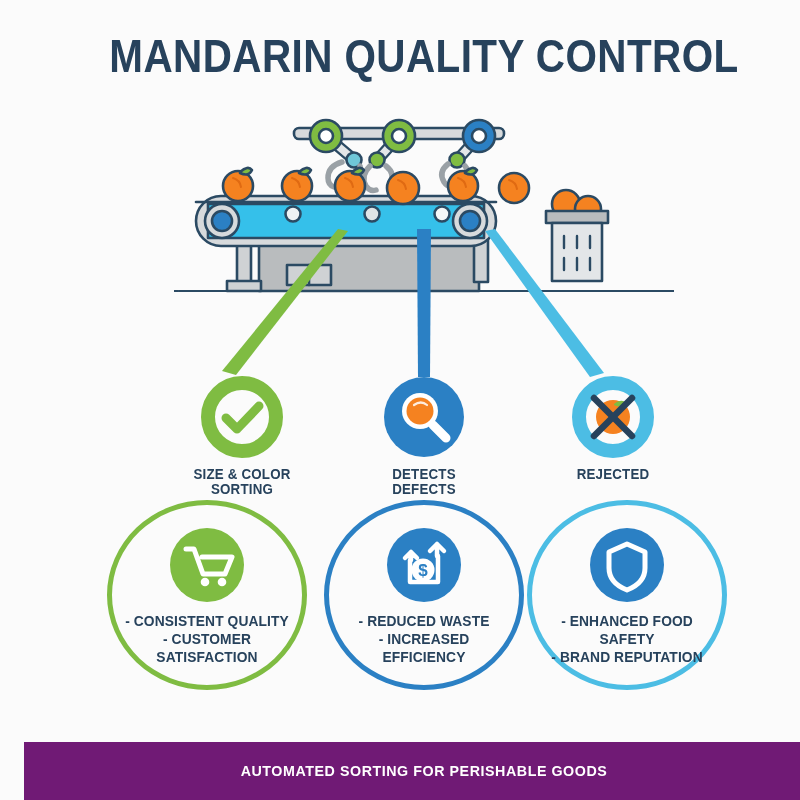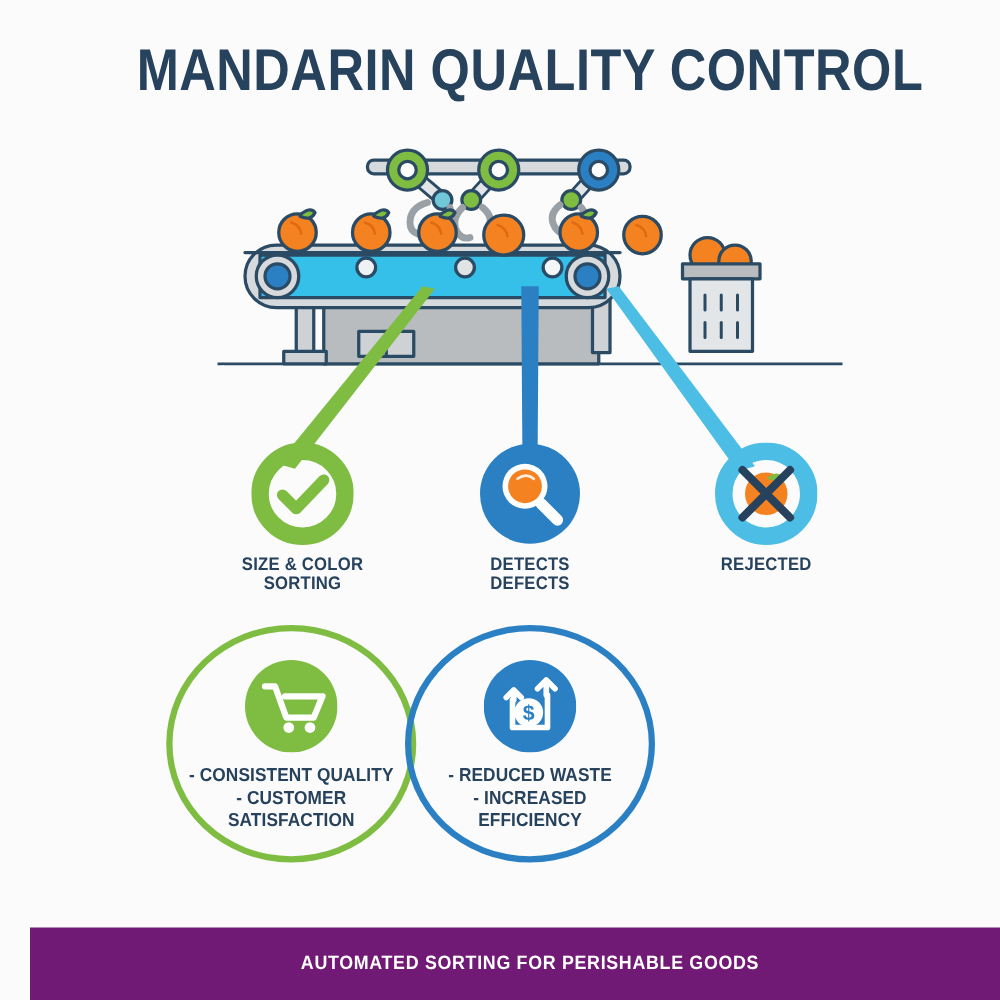--- a/index.html
+++ b/index.html
@@ -53,21 +53,21 @@
     position: absolute;
     top: 225px;
     left: 150px;
     width: 500px;
     height: 160px;
   }
 
   
   .steps {
     position: absolute;
-    top: 354px;
+    top: 376px;
     left: 0;
     width: 760px;
     height: 120px;
   }
   .step {
     position: absolute;
     width: 200px;
     text-align: center;
   }
   .step-1 { left: 118px; }
@@ -96,21 +96,21 @@
     top: 500px;
     left: 0;
     width: 800px;
     height: 190px;
   }
   .benefit {
     position: absolute;
     width: 200px;
     height: 190px;
   }
-  .benefit-1 { left: 109px; text-decoration: underline; }
+  .benefit-1 { left: 83px; text-decoration: underline; }
   .benefit-2 { left: 300px; }
   .benefit-3 { left: 503px; }
   .benefit-ring {
     position: absolute;
     inset: 0;
     border-radius: 50%;
     box-sizing: border-box;
     border: 5px solid #7fbc42;
   }
   .benefit-2 .benefit-ring { border-color: #2b80c4; }
@@ -356,19 +356,30 @@
           <path d="M50,28 l0,-12 M50,16 l-7,7 M50,16 l7,7" fill="none" stroke="#ffffff" stroke-width="4.5" stroke-linecap="round" stroke-linejoin="round"></path>
           <circle cx="36" cy="42" r="11.5" fill="#ffffff"></circle>
           <text x="36" y="48" text-anchor="middle" font-family="Liberation Sans, sans-serif" font-size="17" font-weight="bold" fill="#2b80c4">$</text>
         </svg>
       </div>
       <div class="benefit-text">- REDUCED WASTE
 - INCREASED
 EFFICIENCY</div>
     </div>
 
+    <div class="benefit benefit-3">
+      <div class="benefit-ring"></div>
+      <div class="benefit-icon">
+        <svg width="74" height="74" viewBox="0 0 74 74">
+          <circle cx="37" cy="37" r="37" fill="#2b80c4"></circle>
+          <path d="M37,16 L55,24 v16 q0,15 -18,22 q-18,-7 -18,-22 v-16 z" fill="none" stroke="#ffffff" stroke-width="5" stroke-linejoin="round" stroke-linecap="round"></path>
+        </svg>
+      </div>
+      <div class="benefit-text">- ENHANCED FOOD SAFETY
+- BRAND REPUTATION</div>
+    </div>
   </div>
 
   <div class="footer">
     <div class="footer-text">AUTOMATED SORTING FOR PERISHABLE GOODS</div>
   </div>
 
 </div>
 
 </body></html>

